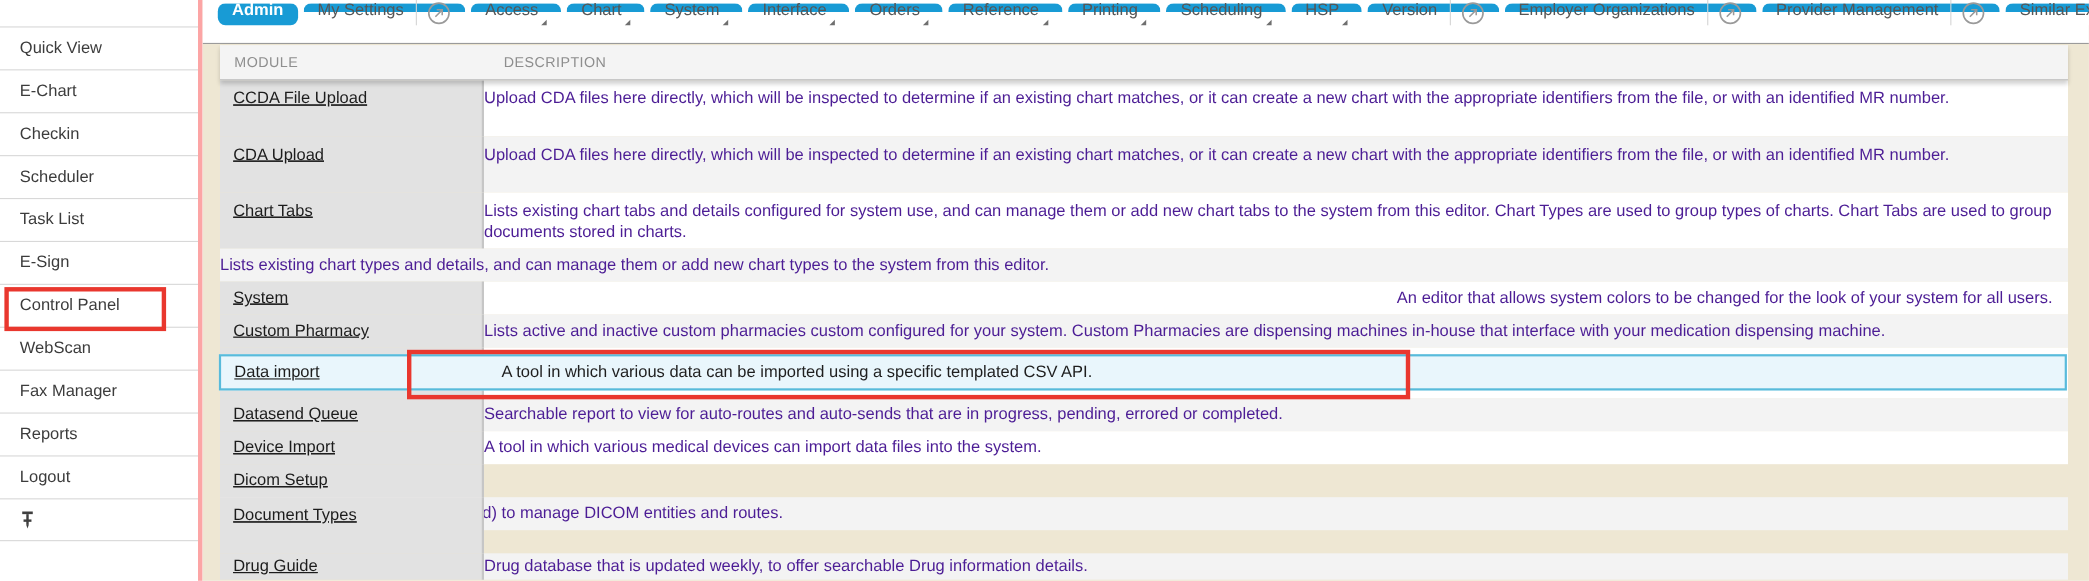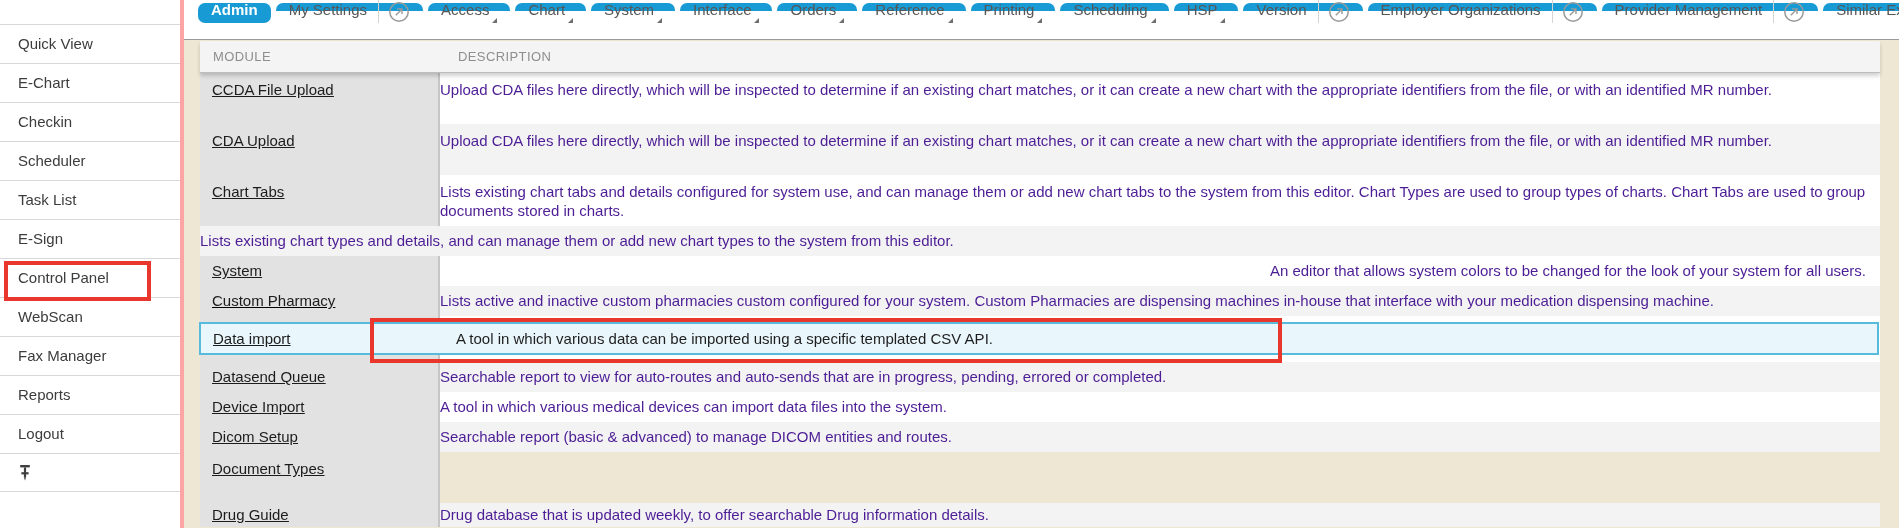--- a/index.html
+++ b/index.html
@@ -213,21 +213,21 @@
           </div>
         </div>
         <div class="row one striped" style="height: 30px;">
           <div class="cell-m" style="line-height: 30px;"><span class="mod-link">Datasend Queue</span></div>
           <div class="cell-d" style="line-height: 30px;">Searchable report to view for auto-routes and auto-sends that are in progress, pending, errored or completed.</div>
         </div>
         <div class="row one" style="height: 30px;">
           <div class="cell-m" style="line-height: 30px;"><span class="mod-link">Device Import</span></div>
           <div class="cell-d" style="line-height: 30px;">A tool in which various medical devices can import data files into the system.</div>
         </div>
-        <div class="row one striped" style="height: 30px;">
+        <div class="row one striped" style="height: 30px; flex-direction: column;">
           <div class="cell-m" style="line-height: 30px;"><span class="mod-link">Dicom Setup</span></div>
           <div class="cell-d" style="line-height: 30px;">Searchable report (basic &amp; advanced) to manage DICOM entities and routes.</div>
         </div>
         <div class="row two" style="height: 51px;">
           <div class="cell-m"><span class="mod-link">Document Types</span></div>
         </div>
         <div class="row one striped" style="height: 24px;">
           <div class="cell-m" style="line-height: 24px;"><span class="mod-link">Drug Guide</span></div>
           <div class="cell-d" style="line-height: 24px;">Drug database that is updated weekly, to offer searchable Drug information details.</div>
         </div>

